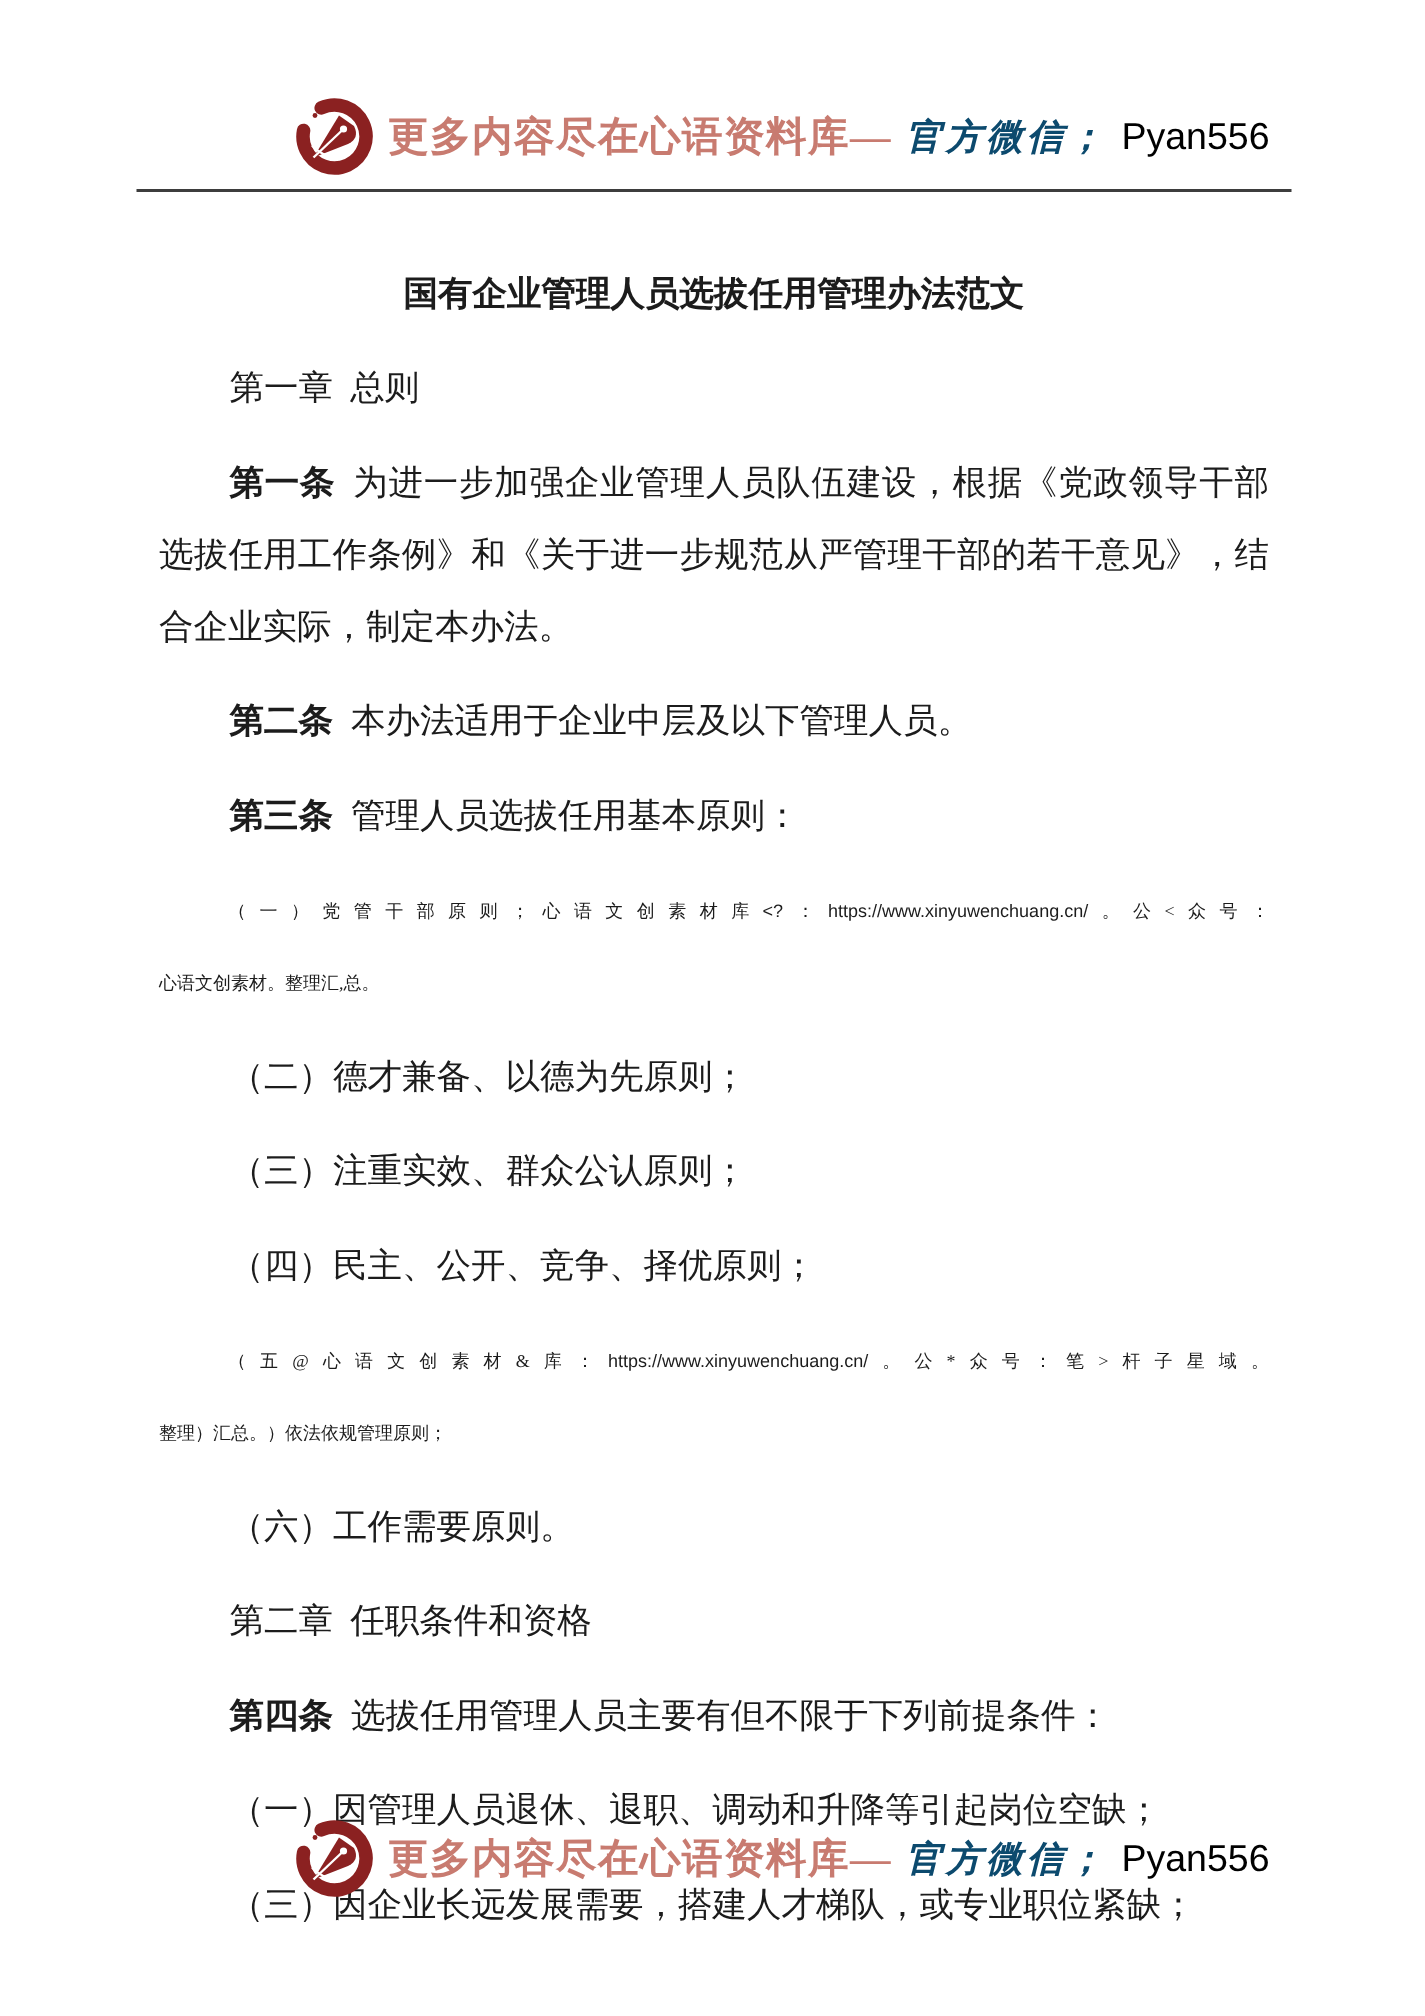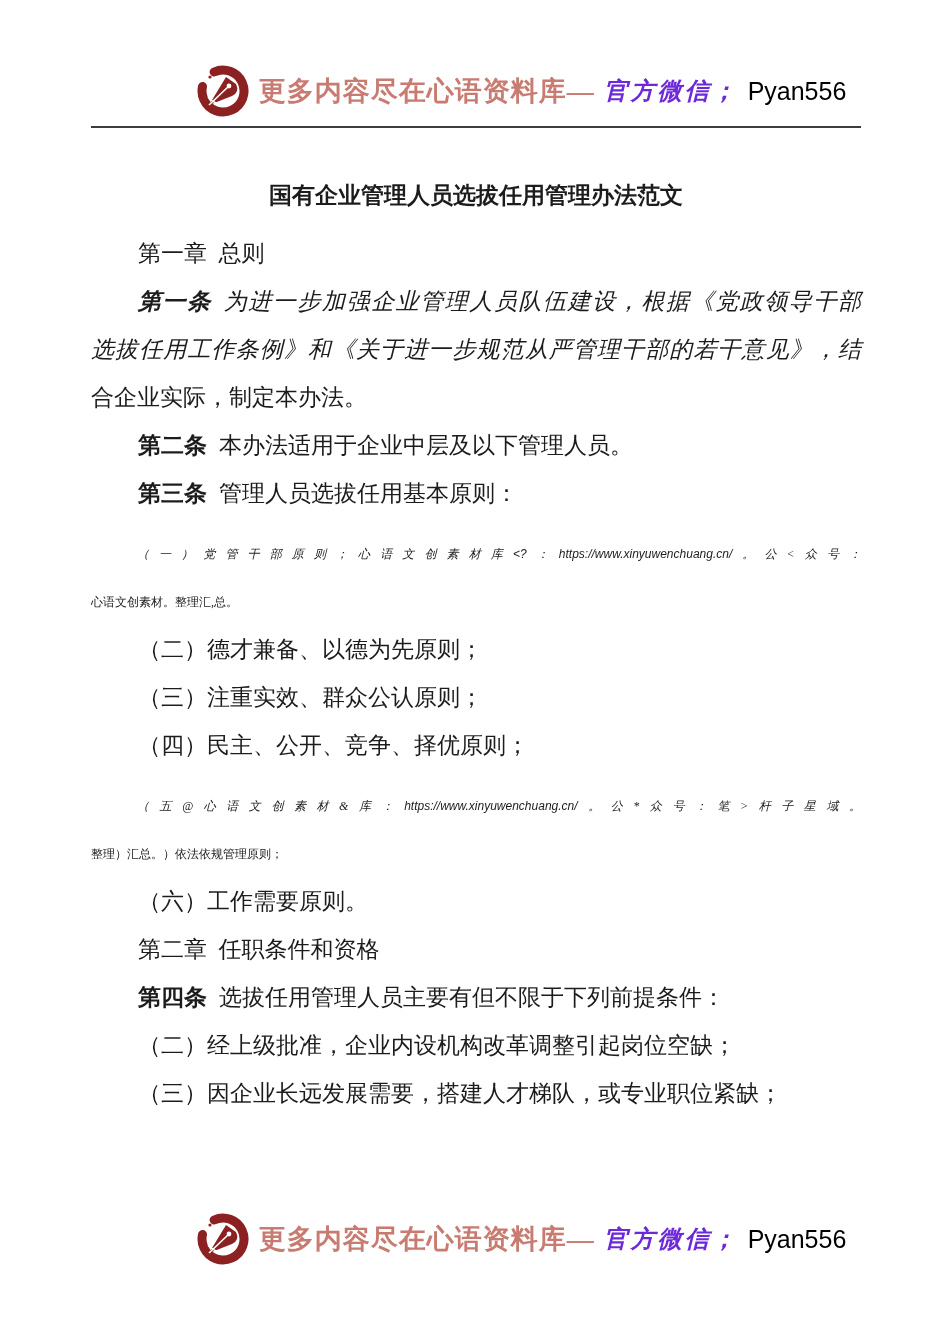--- a/index.html
+++ b/index.html
@@ -14,44 +14,44 @@
     display:flex; justify-content:center; align-items:center; gap:9px;padding-left:46px;
   }
   .wm-top { top:64px; }
   .wm-bottom { top:1212px; }
   .wm-logo { width:54px; height:54px; flex:0 0 auto; }
   .wm-brand {
     font-size:27px; font-weight:700; color:#c87b70; letter-spacing:1px;
     white-space:nowrap;
   }
   .wm-label {
-    font-size:24px; font-style:italic; font-weight:700; color:#6d28d9;
+    font-size:24px; font-style:italic; font-weight:700; color:#0c4a6e;
     letter-spacing:3px; white-space:nowrap;
   }
   .wm-id {
     font-family:"Liberation Sans","DejaVu Sans",sans-serif;
     font-size:25px; color:#000000; white-space:nowrap;
   }
   .rule { position:absolute; top:126px; left:91px; width:770px; height:2px; background:#3d3d3d; }
 
   
   .content {
     position:absolute; top:172px; left:91px; width:770px;
     font-size:23px; line-height:48px;
   }
   .doc-title {
     margin:0 0 10px 0; font-size:23px; font-weight:700;
     text-align:center; line-height:48px;
   }
-  .para { margin:0; }
+  .para { margin:15px; }
   .para.small { margin-top:12px; font-size:12px; }
   .line { line-height:48px; }
   .line.first { text-indent:47px; }
   .para.small .line.first { text-indent:46px; }
-  .line.jl { text-align:justify; text-align-last:justify;font-style:italic; }
+  .line.jl { text-align:justify; text-align-last:justify; }
   .lbl { font-weight:700; margin-right:12px; }
   .sans { font-family:"Liberation Sans","DejaVu Sans",sans-serif; }
 </style>
 </head>
 <body>
 
 <div class="page">
 
   <div class="wm wm-top">
     <svg class="wm-logo" viewBox="0 0 54 54">
@@ -107,21 +107,21 @@
         <div class="para item">
           <div class="line first"><span>（六）工作需要原则。</span></div>
         </div>
         <div class="para chapter">
           <div class="line first"><span>第二章 任职条件和资格</span></div>
         </div>
         <div class="para body">
           <div class="line first"><span class="lbl">第四条</span><span>选拔任用管理人员主要有但不限于下列前提条件：</span></div>
         </div>
         <div class="para item">
-          <div class="line first"><span>（二）经上级批准，企业内设机构改革调整引起岗位空缺；</span></div>
+          <div class="line first"><span>（一）因管理人员退休、退职、调动和升降等引起岗位空缺；</span></div>
         </div>
         <div class="para item">
           <div class="line first"><span>（三）因企业长远发展需要，搭建人才梯队，或专业职位紧缺；</span></div>
         </div>
       </div>
   </div>
 
   <div class="wm wm-bottom">
     <svg class="wm-logo" viewBox="0 0 54 54">
       <circle cx="27" cy="27" r="21" fill="none" stroke="#8b2121" stroke-width="9" stroke-dasharray="112 20" stroke-linecap="round" transform="rotate(-115 27 27)"></circle>

